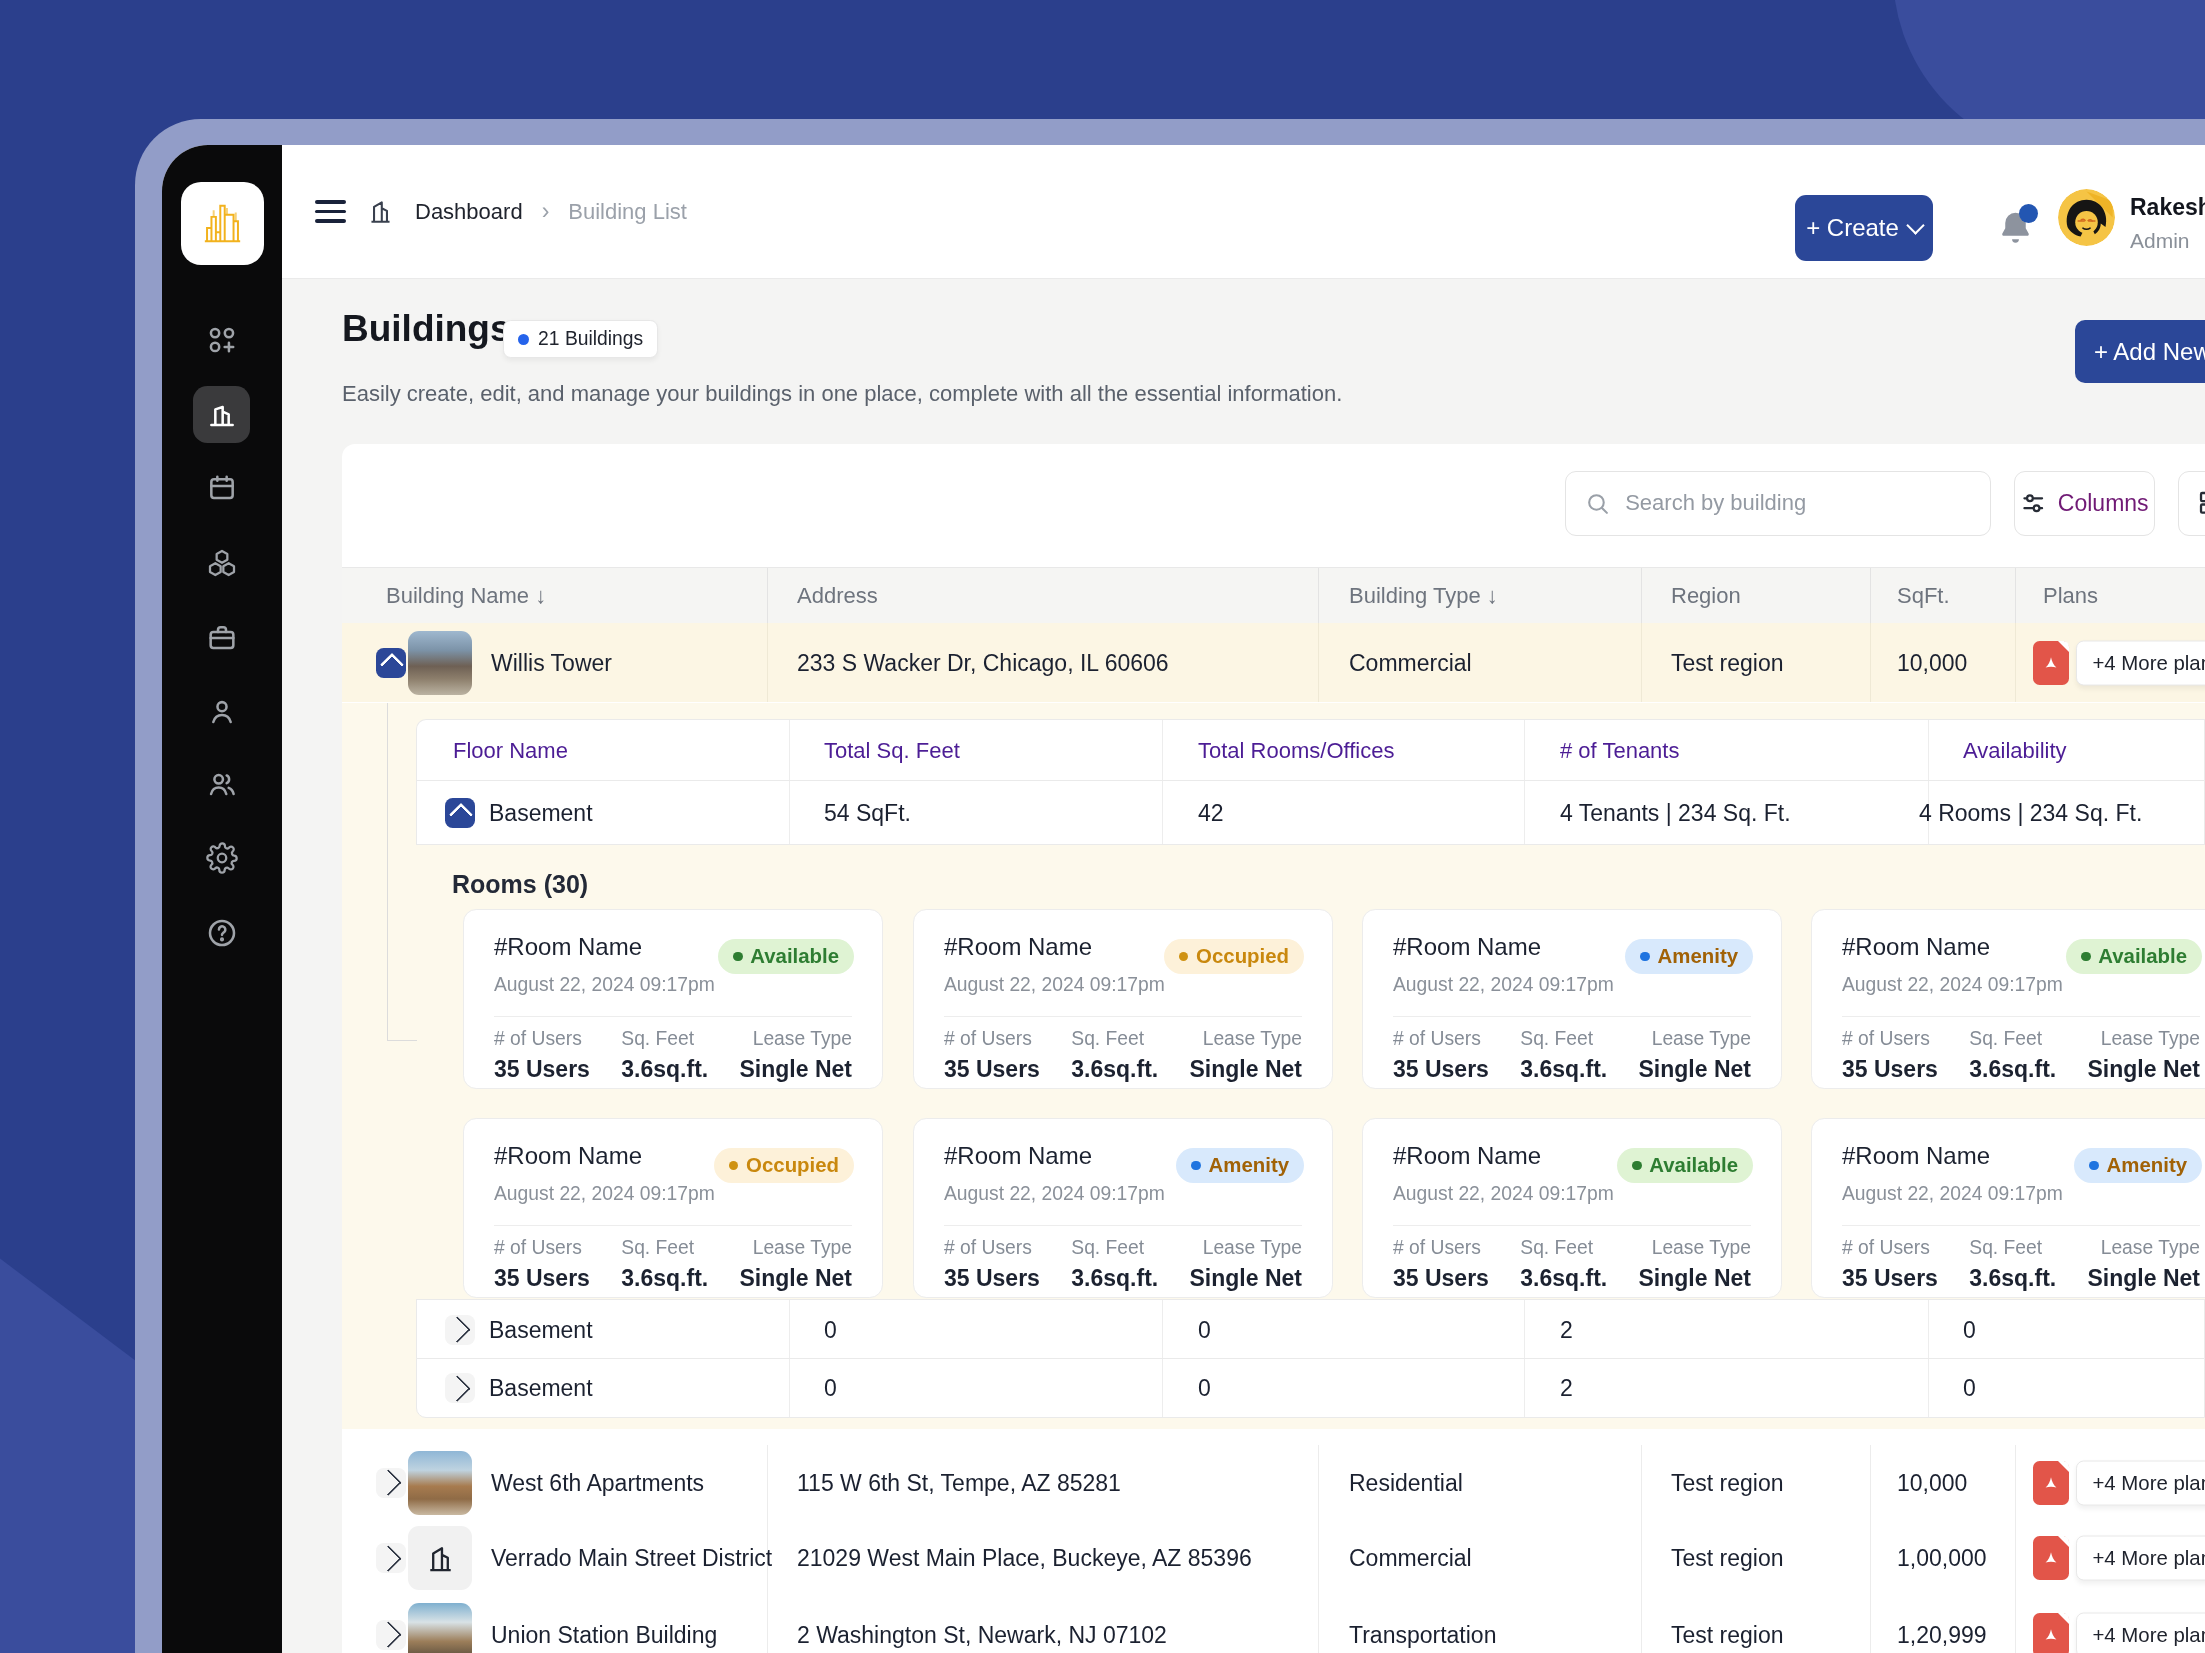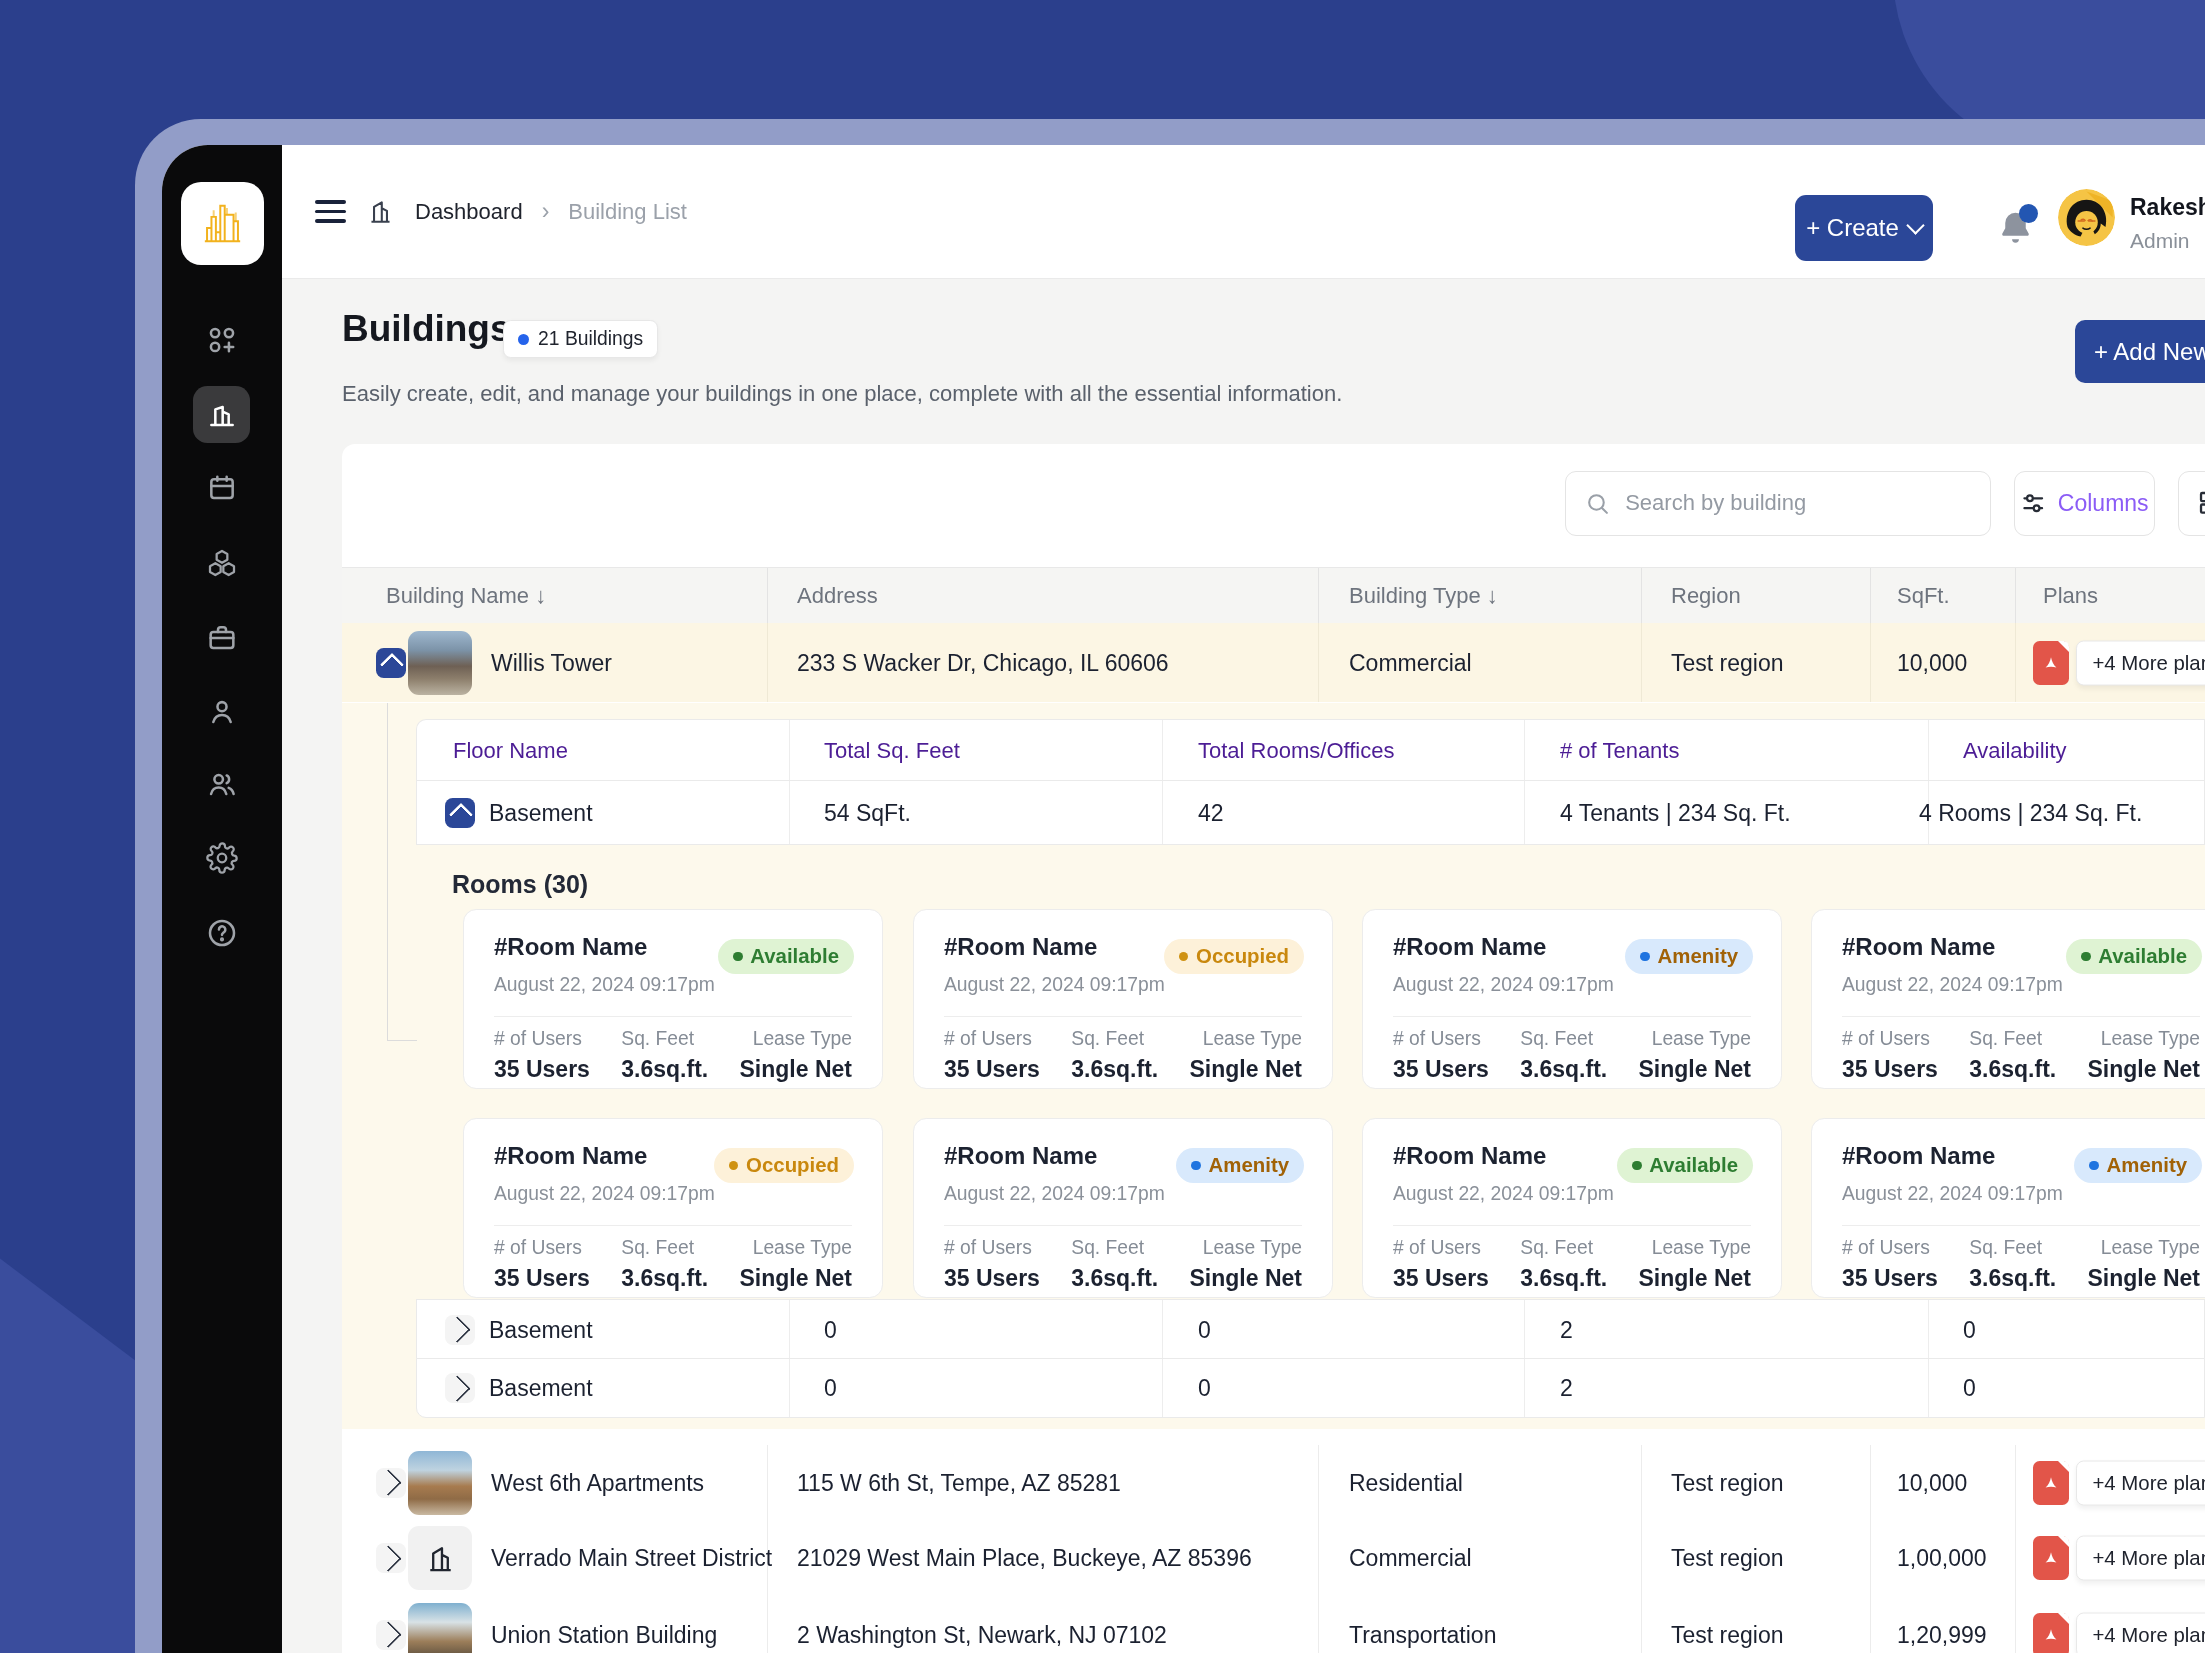--- a/index.html
+++ b/index.html
@@ -54,21 +54,21 @@
   .btn-addnew{position:absolute;left:1793px;top:175px;height:63px;width:309px;border-radius:10px;
               background:#2B4798;color:#fff;font-size:24px;font-weight:500;justify-content:flex-start;
               padding:0 0 0 19px;white-space:nowrap;}
   
   .panel{position:absolute;left:60px;top:299px;width:1863px;height:1210px;background:#fff;
          border-radius:13.2px 0 0 0;overflow:hidden;}
   .search{position:absolute;left:1223px;top:26.5px;width:426px;height:65px;border:1.1px solid #E4E4E4;
           border-radius:11px;box-sizing:border-box;display:flex;align-items:center;gap:13.2px;padding:0 19px;}
   .search input{border:0;outline:0;flex:1;font-size:22px;color:#20242E;font-family:inherit;background:transparent;}
   .search input::placeholder{color:#949AA3;}
-  .btn-light{border:1.1px solid #E4E4E4;background:#fff;color:#8b5cf6;font-size:23px;font-weight:500;gap:11px;}
+  .btn-light{border:1.1px solid #E4E4E4;background:#fff;color:#701a75;font-size:23px;font-weight:500;gap:11px;}
   .btn-columns{position:absolute;left:1672px;top:26.5px;width:141px;height:65px;}
   .btn-grid{position:absolute;left:1836px;top:26.5px;width:65px;height:65px;}
   .vl{position:absolute;top:0;bottom:0;width:1.1px;background:#ECECEC;}
   .thead{position:absolute;left:0;top:123px;right:0;height:56px;background:#F5F5F3;
          border-top:1.1px solid #E8E8E8;border-bottom:1.1px solid #E8E8E8;}
   .thead .vl{background:#E3E3E3;}
   .th{position:absolute;top:50%;transform:translateY(-50%);font-size:22px;color:#6E747E;white-space:nowrap;}
   .row{position:absolute;left:0;right:0;background:#fff;border-bottom:1.1px solid #EFEFEF;}
   .cell{position:absolute;top:50%;transform:translateY(-50%);font-size:23px;color:#1B2130;
         font-weight:500;white-space:nowrap;}
@@ -94,21 +94,21 @@
   .connector{position:absolute;left:45px;top:259px;width:29px;height:337px;
              border-left:1.7px solid #DCDCDC;border-bottom:1.7px solid #DCDCDC;}
   .nested{position:absolute;left:74px;right:0;background:#fff;box-sizing:border-box;}
   .nested-head{top:275px;height:62px;border:1.1px solid #EAEAEA;border-bottom:0;border-radius:10px 0 0 0;}
   .nested-head .th{font-size:22px;color:#4c1d95;}
   .nested-exp{top:336px;height:65px;border:1.1px solid #EAEAEA;}
   .nested .vl{background:#EDEDED;}
   .rooms-heading{position:absolute;left:110px;top:426px;font-size:25px;font-weight:600;color:#232937;}
   .room-card{position:absolute;width:420px;height:180px;background:#fff;border:1.1px solid #ECECEC;
              border-radius:13.2px;box-sizing:border-box;}
-  .rc-name{position:absolute;left:30px;top:23px;font-size:24px;font-weight:700;color:#1C2230;}
+  .rc-name{position:absolute;left:30px;top:23px;font-size:24px;font-weight:400;color:#1C2230;}
   .rc-date{position:absolute;left:30px;top:64px;font-size:19.3px;color:#8A9099;}
   .badge{position:absolute;right:27.6px;top:29px;height:35px;border-radius:17.6px;padding:0 15.4px;
          display:flex;align-items:center;gap:7.7px;font-size:20.4px;font-weight:600;}
   .badge .bdot{width:9.4px;height:9.4px;border-radius:50%;}
   .st-available{background:#DFF3D3;color:#2E7D32;}  .st-available .bdot{background:#2E7D32;}
   .st-occupied{background:#FDF1D9;color:#C9880E;}   .st-occupied .bdot{background:#CF9212;}
   .st-amenity{background:#D8E9FC;color:#a16207;}    .st-amenity .bdot{background:#1F74E0;}
   .rc-div{position:absolute;left:30px;right:30px;top:106px;height:1.1px;background:#EDEDED;}
   .rc-stats{position:absolute;left:30px;right:30px;top:118px;display:flex;justify-content:space-between;}
   .rc-stats .lbl{font-size:19.3px;color:#858C96;margin-bottom:5.5px;}

